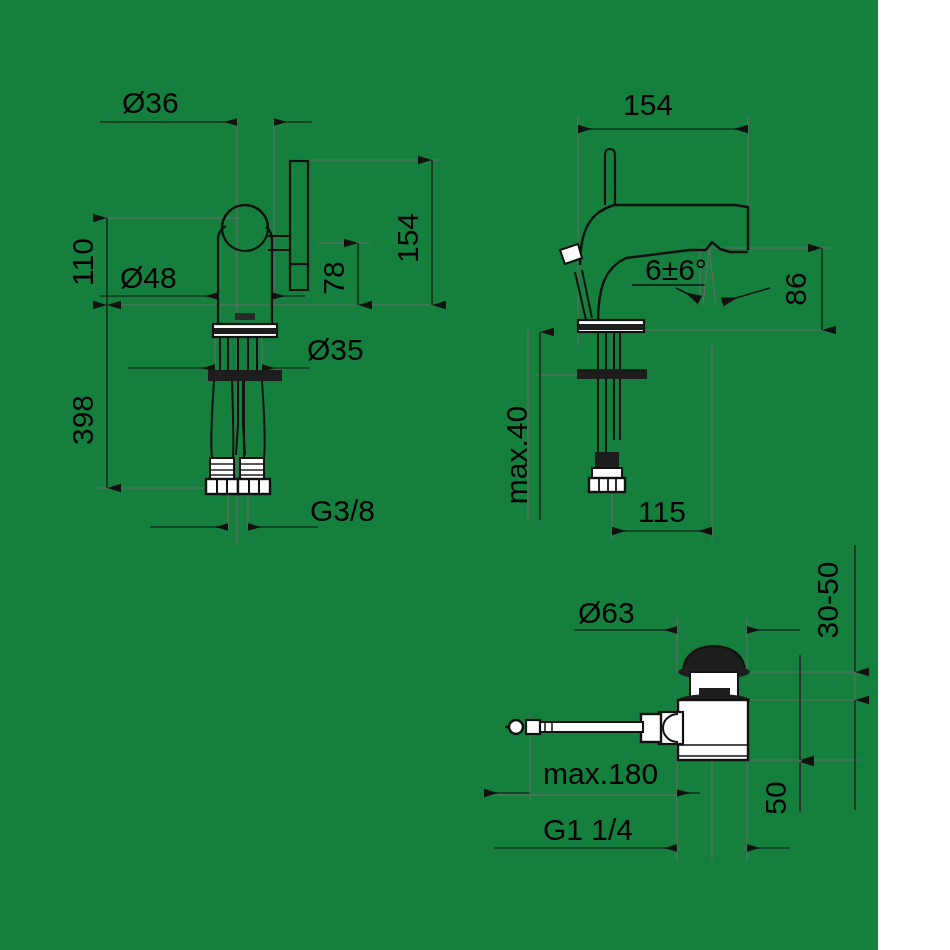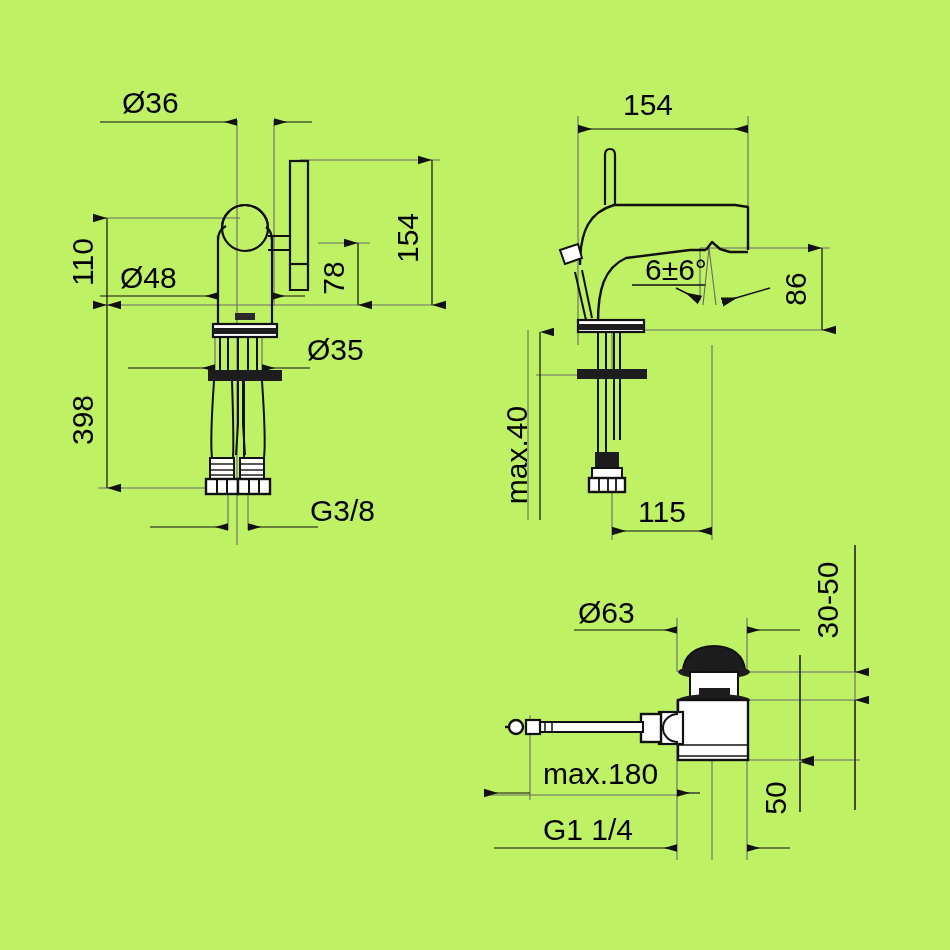--- a/index.html
+++ b/index.html
@@ -8,23 +8,23 @@
     background: #ffffff;
   }
   body {
     width: 950px;
     height: 950px;
     font-family: "Liberation Sans", sans-serif;
     overflow: hidden;
   }
   #sheet {
     position: relative;
-    width: 950px;
+    width: 878px;
     height: 950px;
-    background: #bef264;
+    background: #15803d;
   }
   #sheet svg {
     position: absolute;
     left: 0;
     top: 0;
   }
   .dimtext {
     font-family: "Liberation Sans", sans-serif;
     font-size: 30px;
     fill: #000000;

